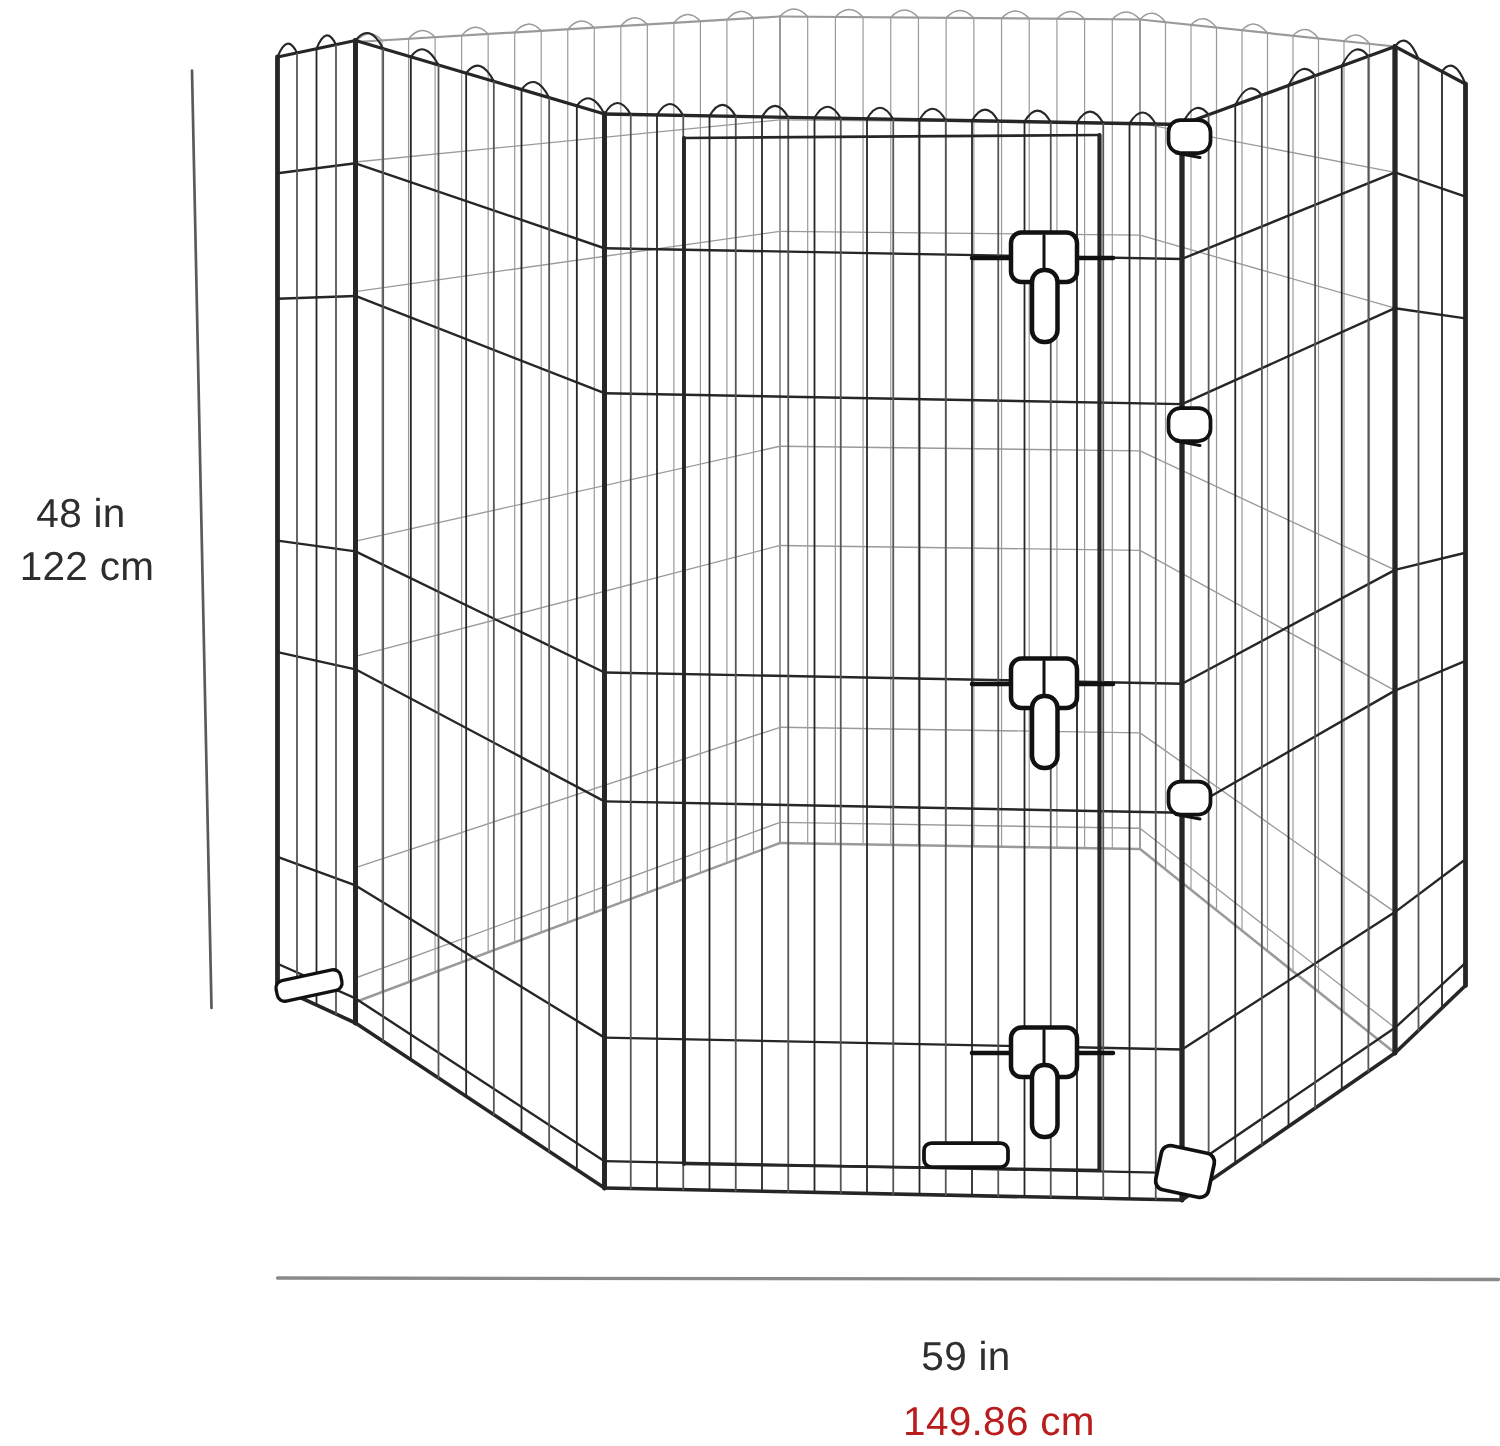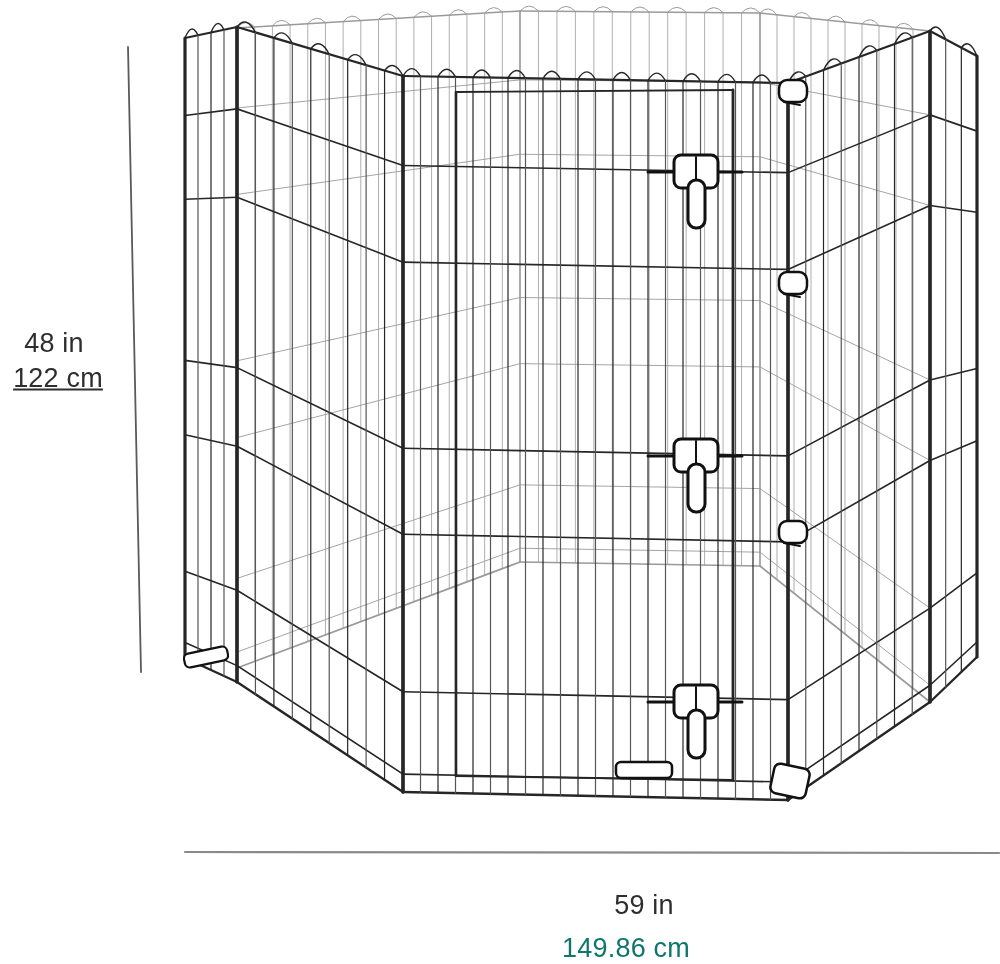--- a/index.html
+++ b/index.html
@@ -14,21 +14,21 @@
   .dim-label{
     position:absolute;
     transform:translate(-50%,-50%);
     font-size:27px;
     line-height:1;
     color:#2e2e2e;
     white-space:nowrap;
     letter-spacing:0.2px;
   }
   #label-height-in{left:54px;top:343px;}
-  #label-height-cm{left:58px;top:378px;text-decoration:underline;}
+  #label-height-cm{left:58px;top:378px;}
   #label-width-in{left:644px;top:905px;}
   #label-width-cm{left:626px;top:948px;}
 </style>
 </head>
 <body>
 
 <div class="stage">
 
   <svg id="pen-svg" width="1000" height="964" viewBox="0 0 1000 964" role="img" aria-label="Octagonal black wire pet exercise pen with latched door">
     <g id="g-back">
@@ -271,14 +271,14 @@
       </g>
     <g id="g-dims">
         <line x1="128" y1="47" x2="141" y2="672" stroke="#5a5a5a" stroke-width="1.8" stroke-linecap="round"></line>
         <line x1="185" y1="852" x2="999" y2="853" stroke="#8a8a8a" stroke-width="2.2" stroke-linecap="round"></line>
       </g>
   </svg>
 
   <div class="dim-label" id="label-height-in" style="color: rgb(46, 46, 46);">48 in</div>
   <div class="dim-label" id="label-height-cm" style="color: rgb(46, 46, 46);">122 cm</div>
   <div class="dim-label" id="label-width-in" style="color: rgb(46, 46, 46);">59 in</div>
-  <div class="dim-label" id="label-width-cm" style="color: #0f766e;">149.86 cm</div>
+  <div class="dim-label" id="label-width-cm" style="color: #b91c1c; margin-left: 40px;">149.86 cm</div>
 </div>
 
 </body></html>

